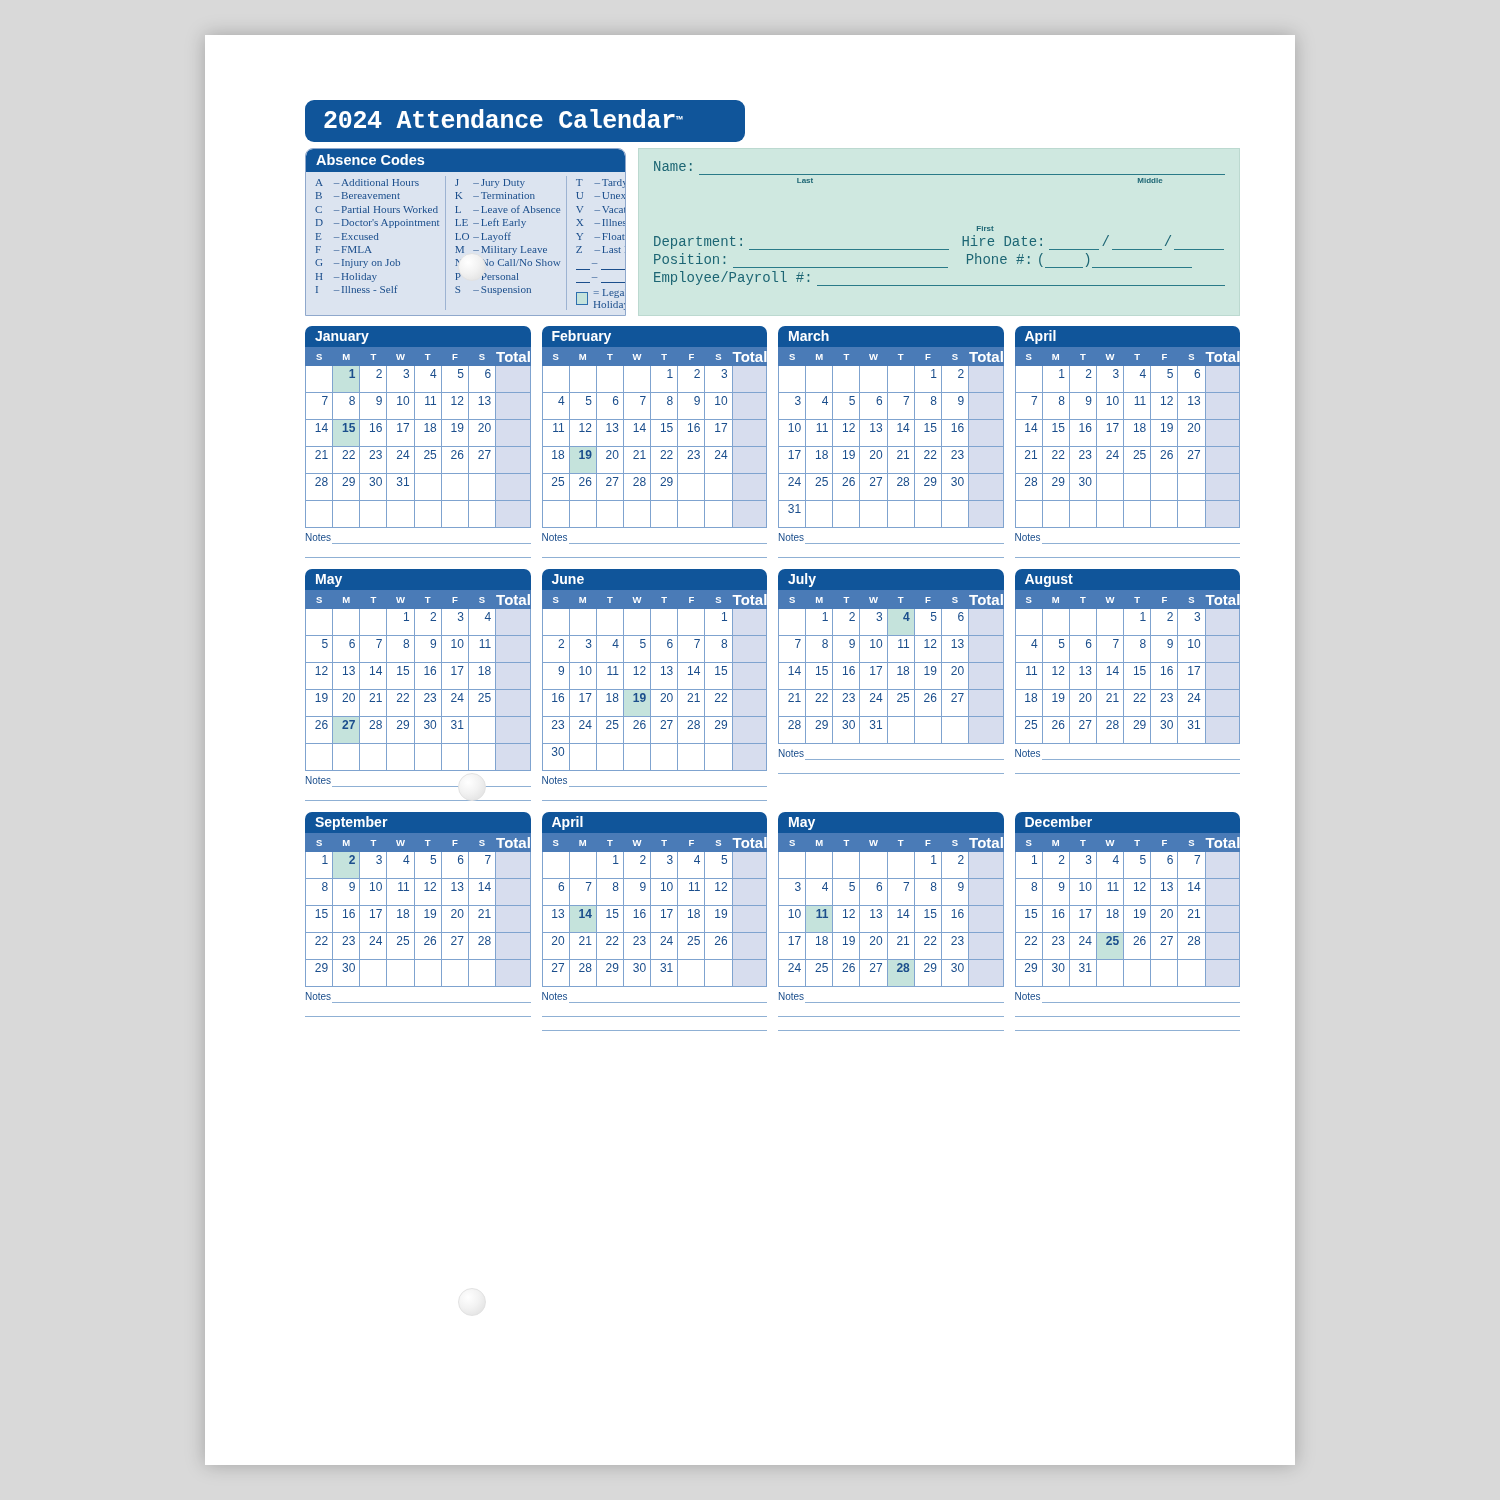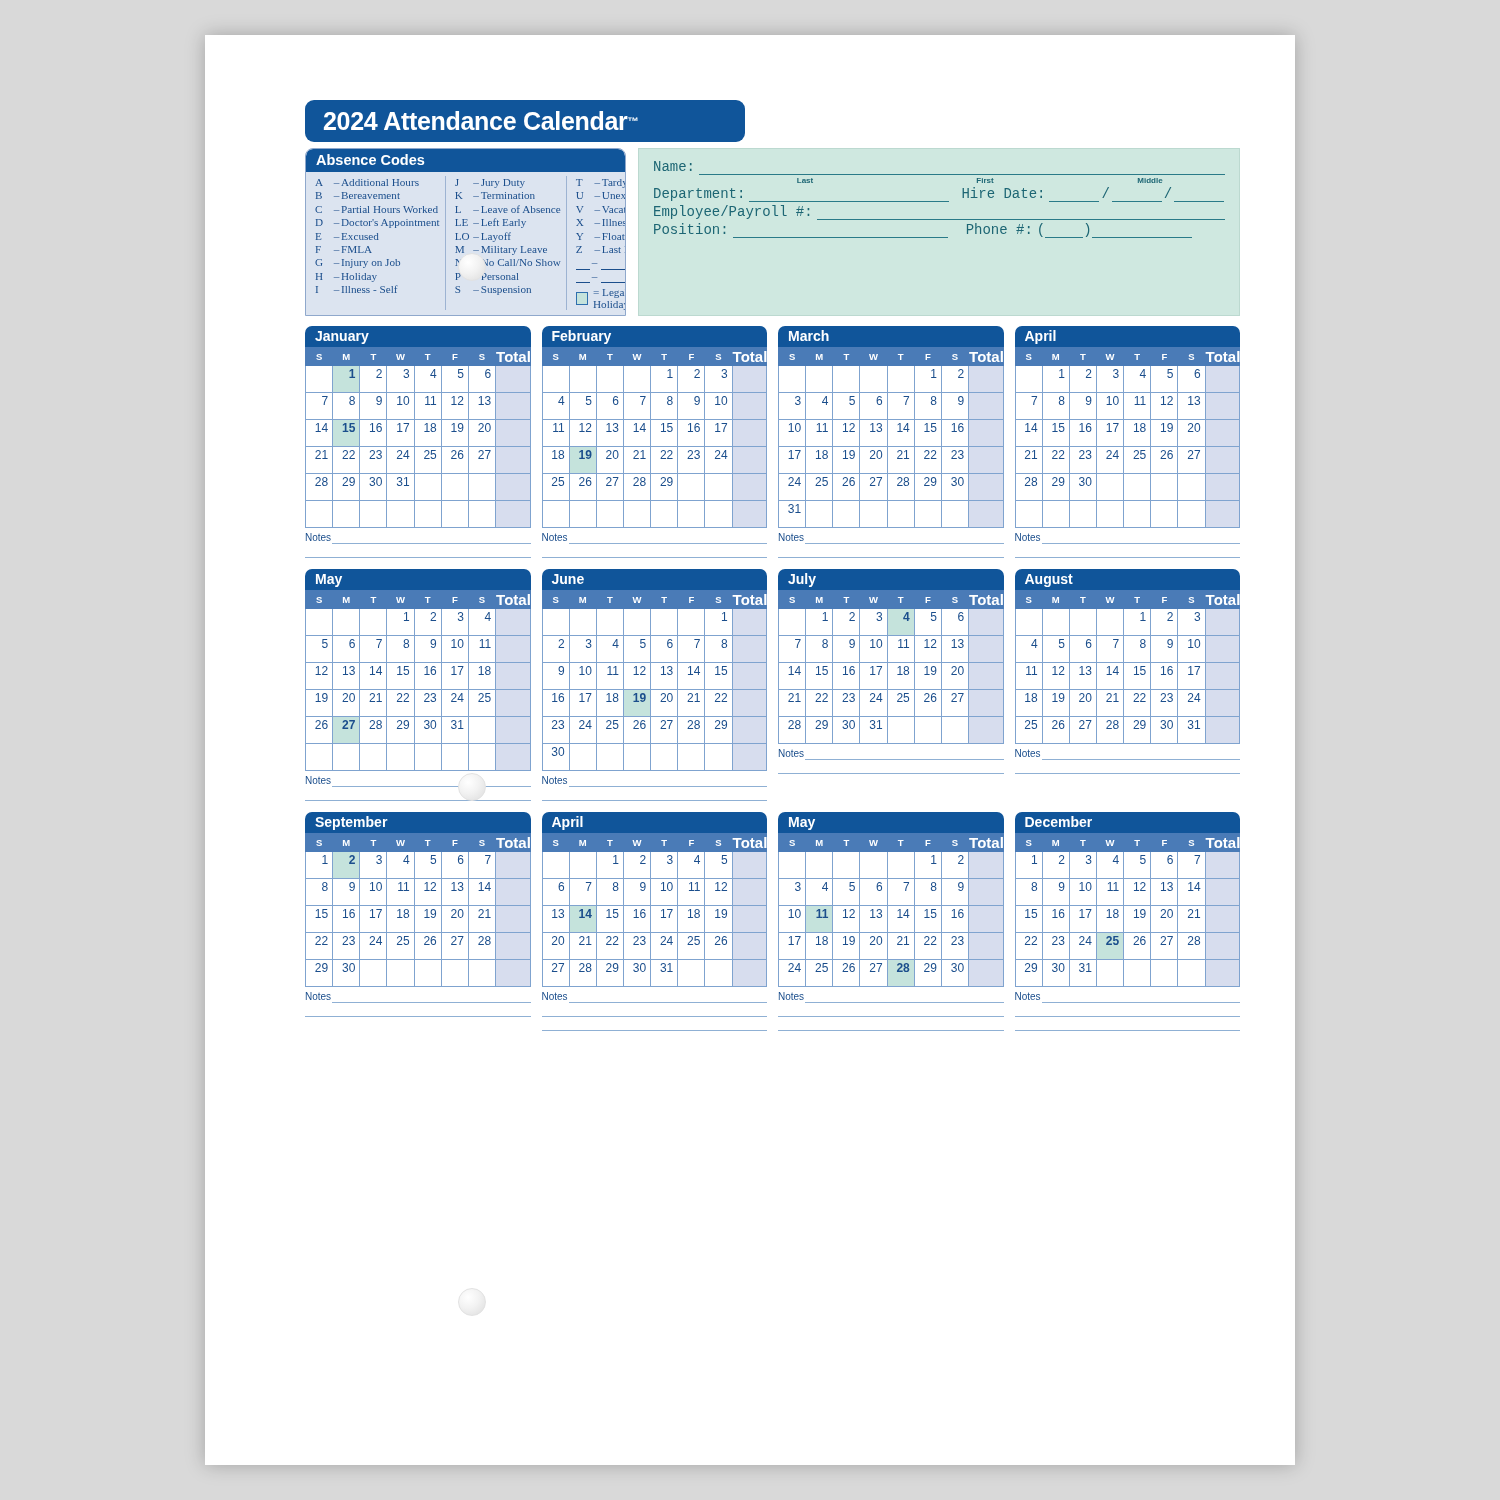--- a/index.html
+++ b/index.html
@@ -46,21 +46,21 @@
   
   .title-pill {
     width: 440px;
     height: 42px;
     background: #10559a;
     border-radius: 9px;
     display: flex;
     align-items: center;
     padding-left: 18px;
     color: #ffffff;
-    font-family: Liberation Sans, sans-serif;
+    font-family: Liberation Mono, monospace;
     font-weight: bold;
     font-size: 25px;
     letter-spacing: -0.3px;
   }
   .title-pill sup { font-size: 11px; vertical-align: super; font-weight: bold; }
 
   
   .top-row {
     display: flex;
     margin-top: 6px;
@@ -169,21 +169,21 @@
   .sublabels {
     display: flex;
     font-family: "Liberation Sans", sans-serif;
     font-size: 8px;
     font-weight: bold;
     color: #1d6674;
     margin: -1px 0 1px 62px;
   }
   .sublabels span { text-align: center; }
   .sl-last { width: 180px; }
-  .sl-first { width: 180px; }
+  .sl-first { width: 180px; margin-top: 48px; }
   .sl-mid { width: 150px; }
   .slash { padding: 0 2px; }
 
   
   .cal-grid {
     display: grid;
     grid-template-columns: repeat(4, 1fr);
     gap: 11px;
     margin-top: 10px;
   }
@@ -438,32 +438,32 @@
           <span class="fill w-dept"></span>
           <span class="emp-label" style="padding-left:12px">Hire Date:</span>
           <span class="fill w-hd"></span>
           <span class="slash">/</span>
           <span class="fill w-hd"></span>
           <span class="slash">/</span>
           <span class="fill w-hd"></span>
         </div>
 
         <div class="emp-line">
-          <span class="emp-label">Employee/Payroll #:</span>
-          <span class="fill"></span>
-        </div>
-
-        <div class="emp-line">
           <span class="emp-label">Position:</span>
           <span class="fill w-pos"></span>
           <span class="emp-label" style="padding-left:18px">Phone #:</span>
           <span>(</span>
           <span class="fill w-ph-area"></span>
           <span>)</span>
           <span class="fill w-ph"></span>
+        </div>
+
+        <div class="emp-line">
+          <span class="emp-label">Employee/Payroll #:</span>
+          <span class="fill"></span>
         </div>
 
 
       </div>
     </div>
 
     <div class="cal-grid" id="cal-grid">
         <div class="cal-block">
           <div class="mon-head">January</div>
           <table class="cal">

